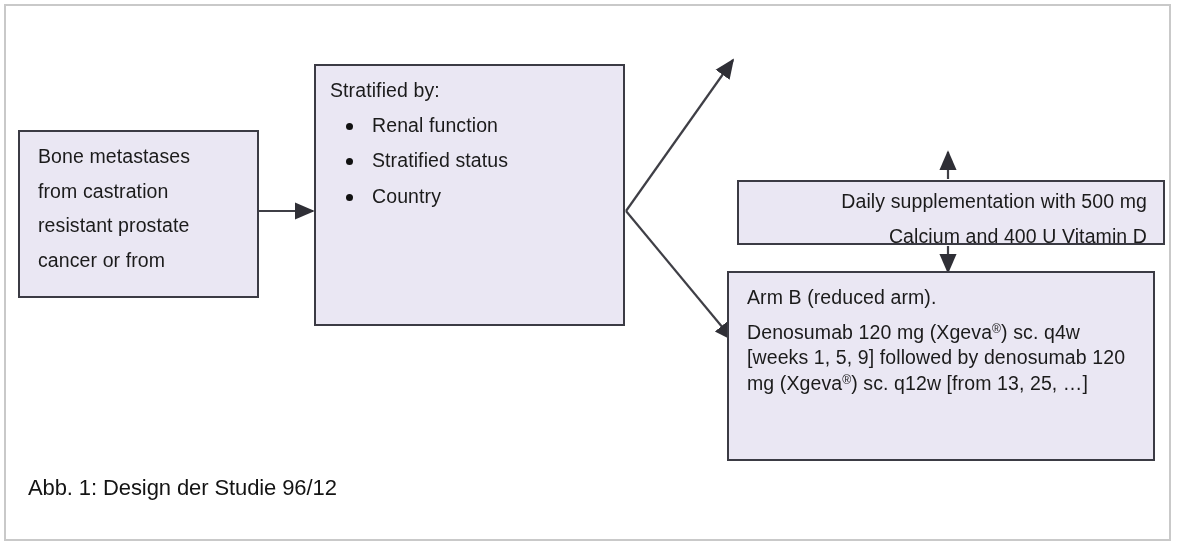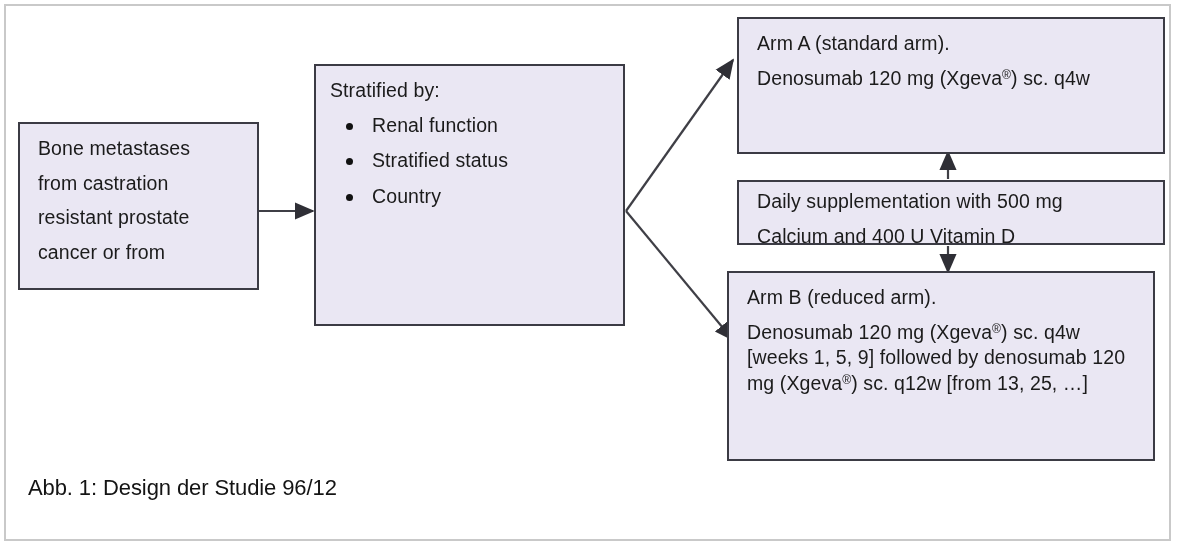--- a/index.html
+++ b/index.html
@@ -66,24 +66,24 @@
     width: 7px;
     height: 7px;
     background: #111111;
     border-radius: 50%;
   }
   sup.reg {
     font-size: 0.62em;
     vertical-align: 0.52em;
     line-height: 0;
   }
-  #box-source   { left: 18px;  top: 122px; width: 241px; height: 168px; }
+  #box-source   { left: 18px;  top: 130px; width: 241px; height: 168px; }
   #box-strat    { left: 314px; top: 64px;  width: 311px; height: 262px; }
   #box-arm-a    { left: 737px; top: 17px;  width: 428px; height: 137px; }
-  #box-supp     { left: 737px; top: 180px; width: 428px; height: 65px;  }
+  #box-supp     { left: 737px; top: 180px; width: 428px; height: 65px; text-align: right;  }
   #box-arm-b    { left: 727px; top: 271px; width: 428px; height: 190px; }
 
   #box-strat .pad { padding: 12px 10px 12px 14px; }
   #box-supp .pad  { padding: 7px 16px 7px 18px; }
 
   svg#connectors {
     position: absolute;
     left: 0;
     top: 0;
     width: 1177px;
@@ -140,26 +140,20 @@
     <div class="pad">
       <p>Stratified by:</p>
       <ul class="bullets">
         <li>Renal function</li>
         <li>Stratified status</li>
         <li>Country</li>
       </ul>
     </div>
   </div>
 
-  <div class="node" id="box-arm-a">
-    <div class="pad">
-      <p>Arm A (standard arm).</p>
-      <p><span>Denosumab 120 mg (Xgeva</span><sup class="reg">®</sup><span>) sc. q4w</span></p>
-    </div>
-  </div>
 
   <div class="node" id="box-supp">
     <div class="pad">
       <p>Daily supplementation  with 500 mg</p>
       <p>Calcium and 400 U Vitamin D</p>
     </div>
   </div>
 
   <div class="node" id="box-arm-b">
     <div class="pad">

